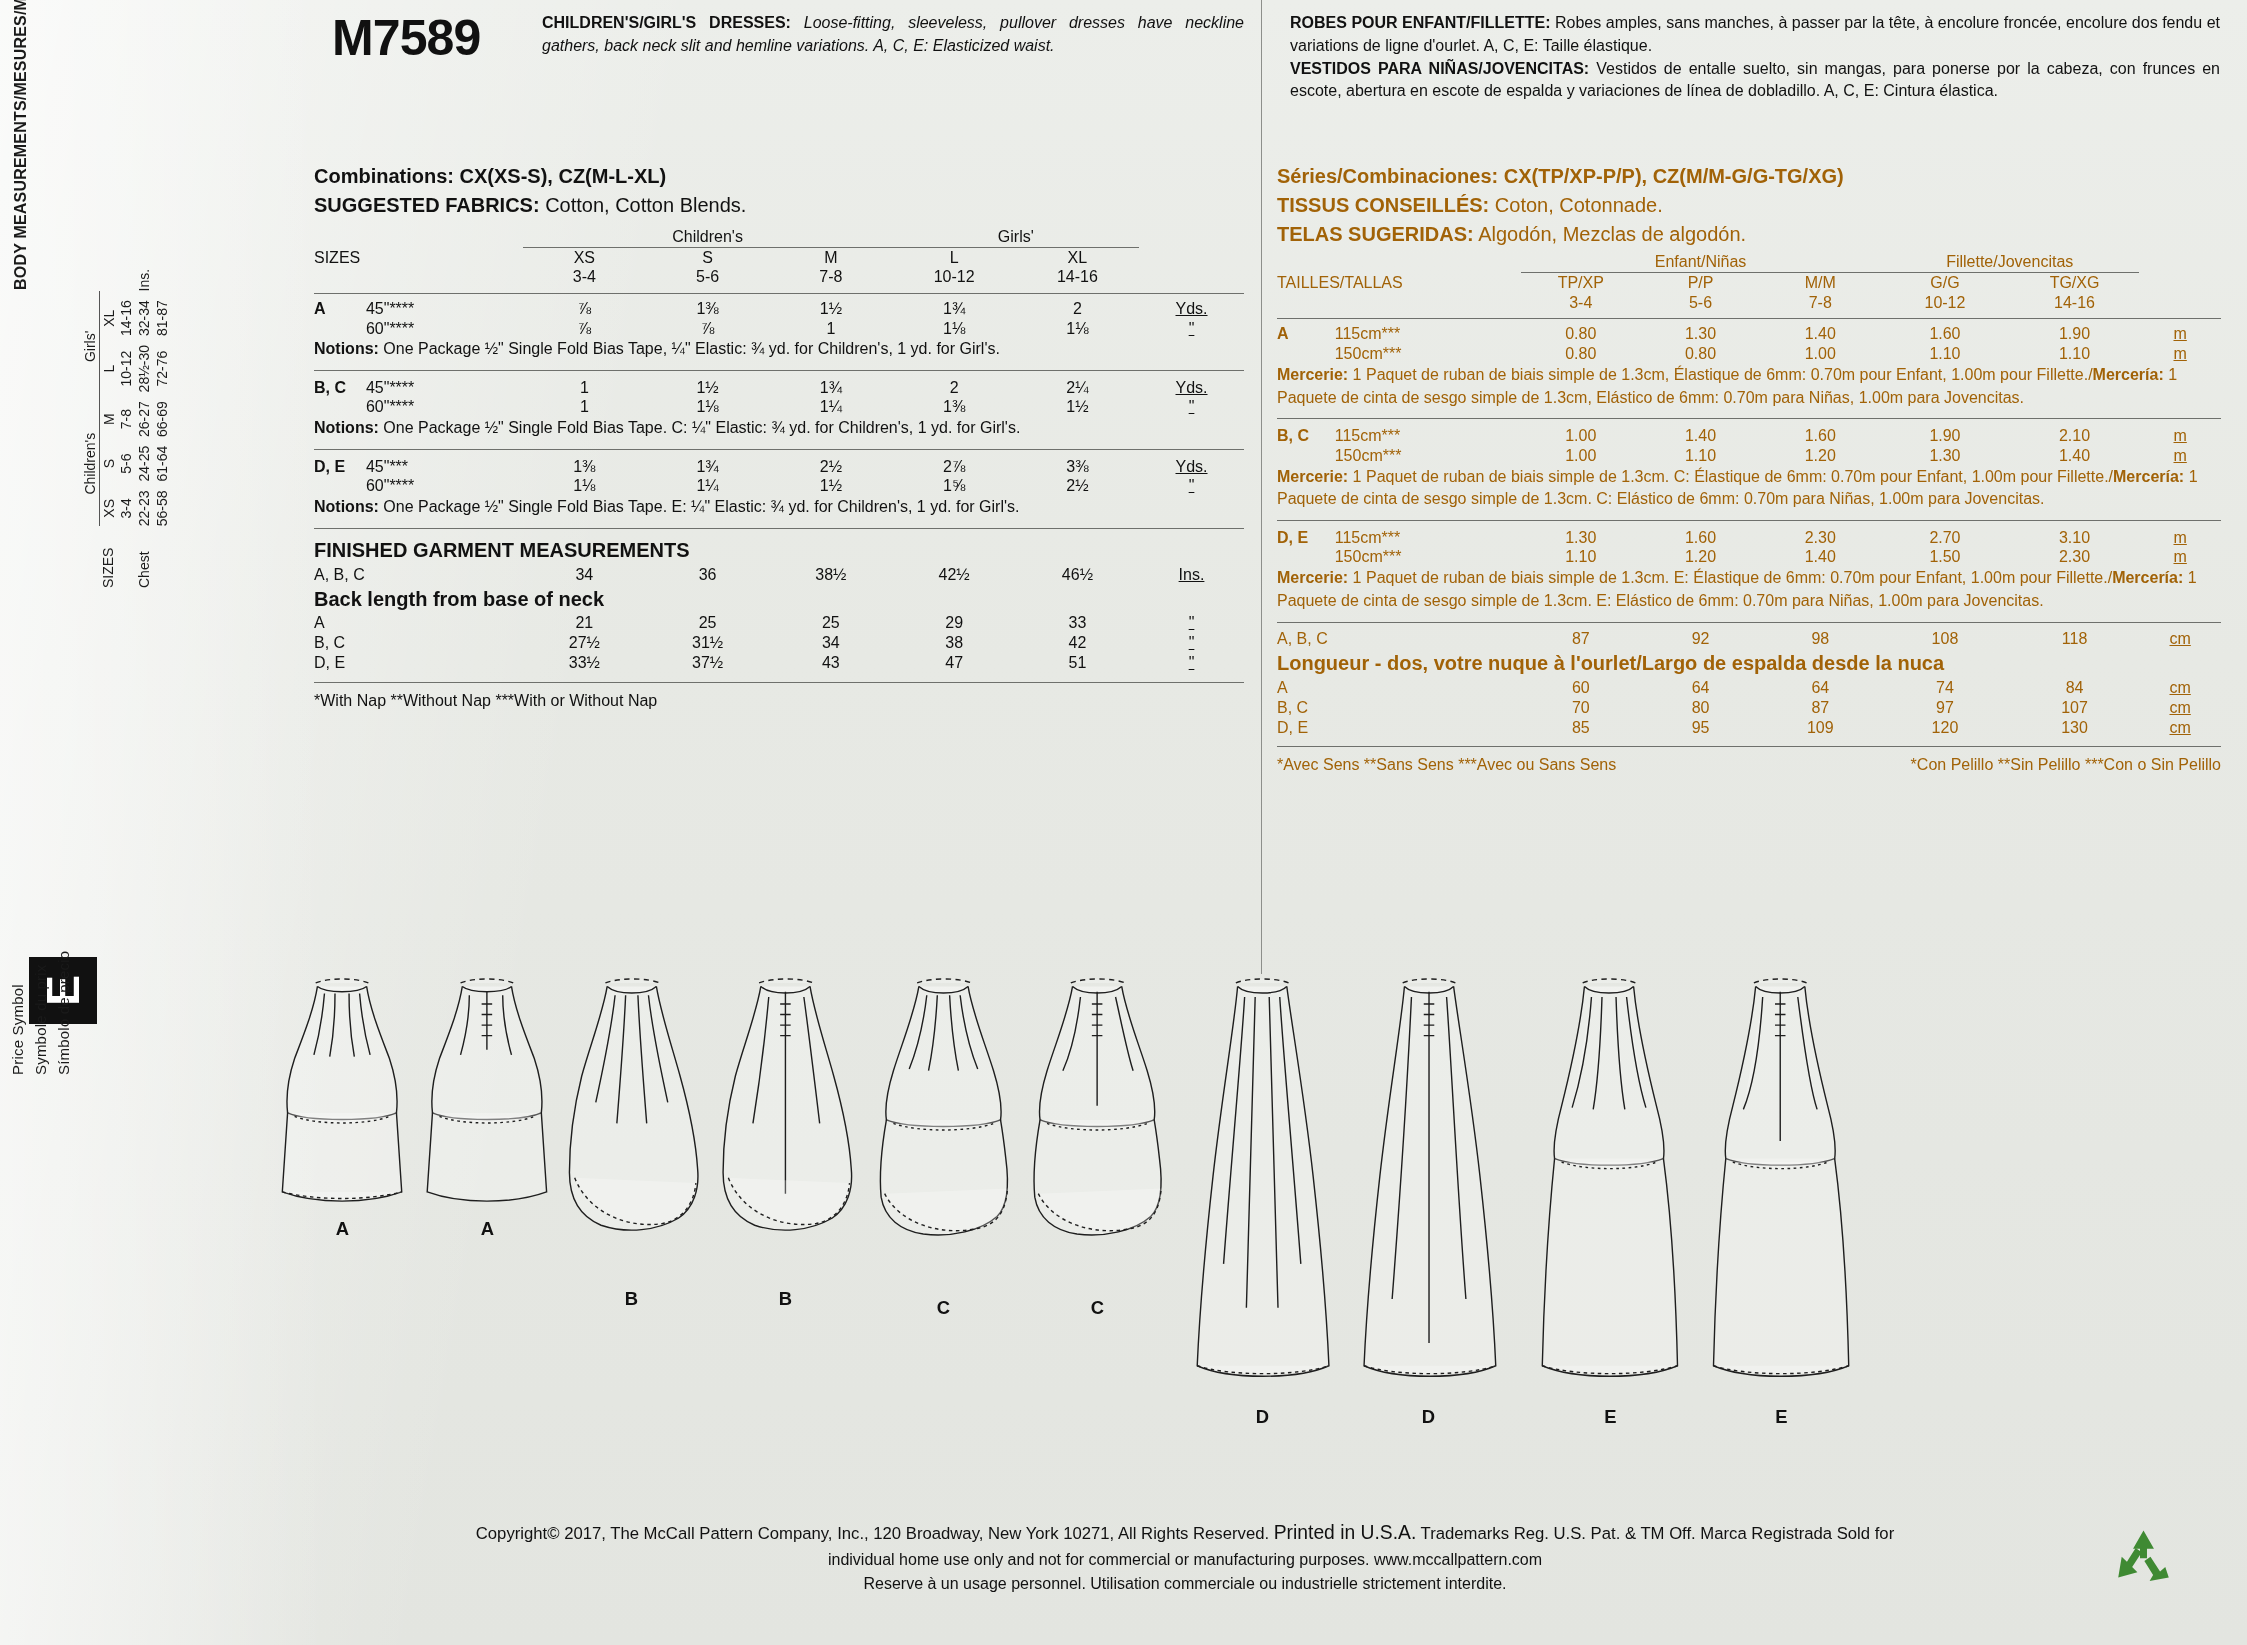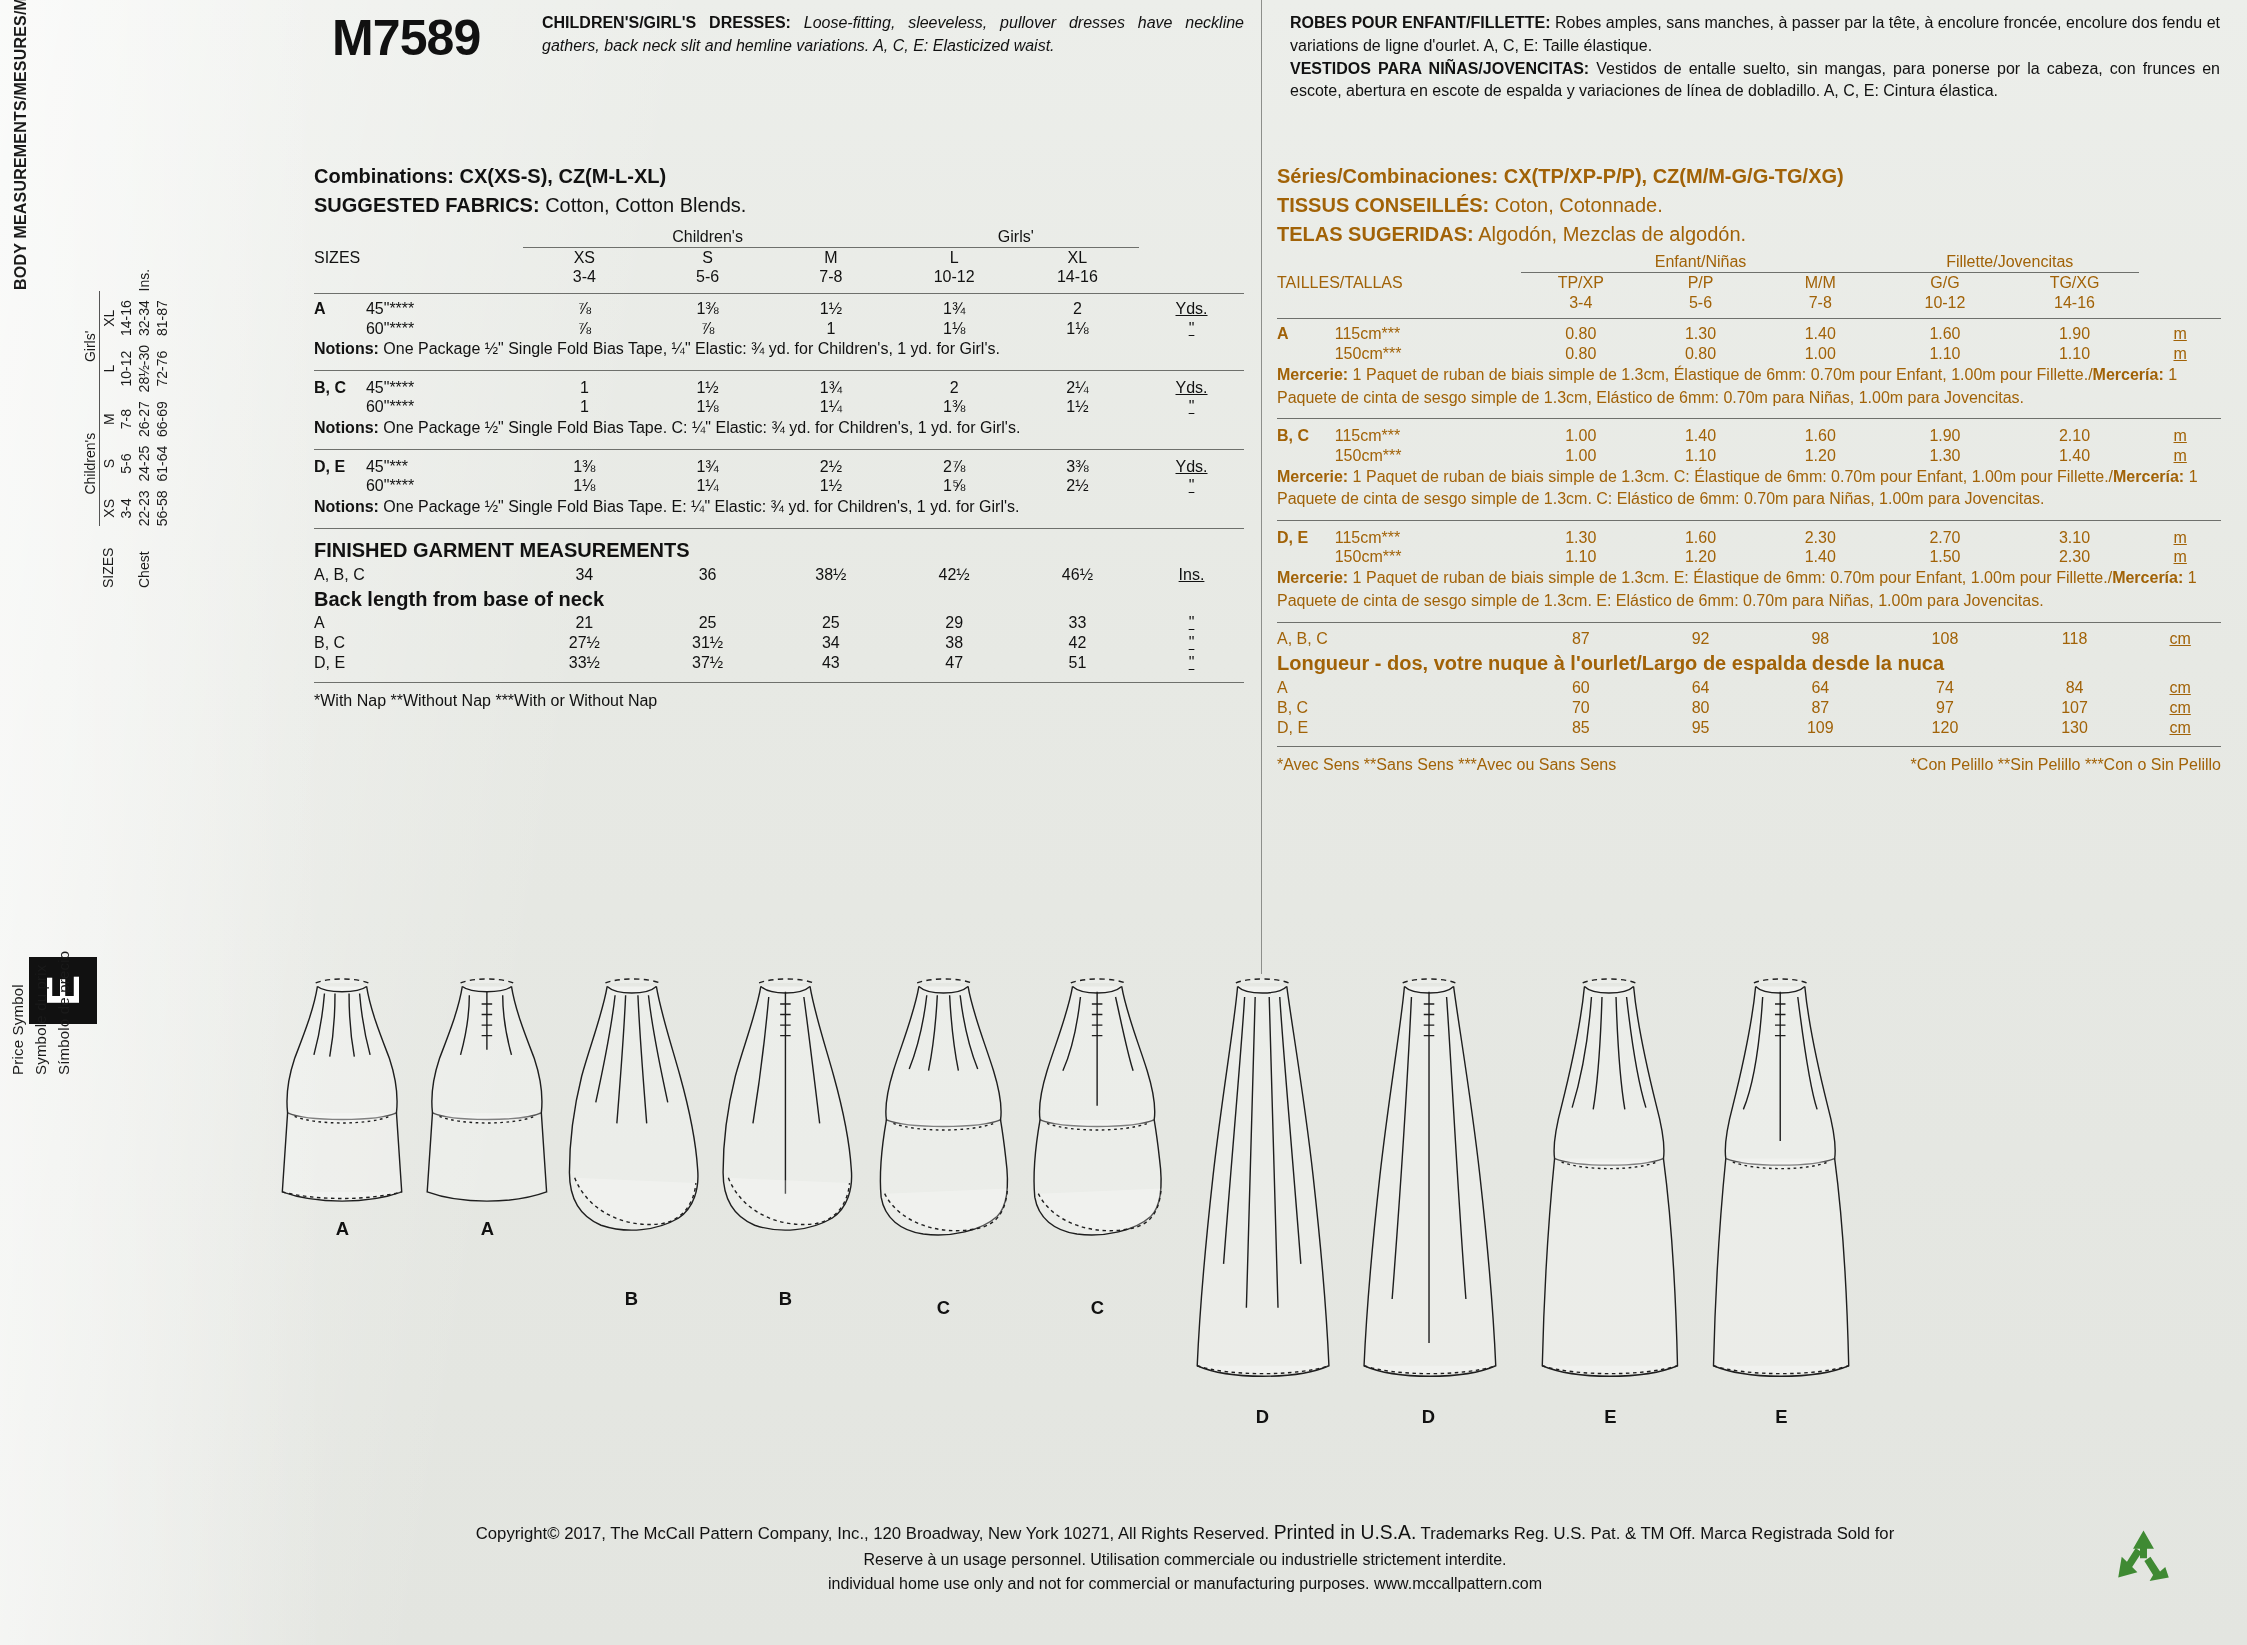--- a/index.html
+++ b/index.html
@@ -794,22 +794,22 @@
       <div class="figlabel" style="left:1321px;top:432px;">E</div>
       <div class="figlabel" style="left:1492px;top:432px;">E</div>
     </div>
 
     <div class="footer">
       <div>
         <span>Copyright© 2017, The McCall Pattern Company, Inc., 120 Broadway, New York 10271, All Rights Reserved.</span>
         <span style="font-size:19.3px;">Printed in U.S.A.</span>
         <span>Trademarks Reg. U.S. Pat. &amp; TM Off. Marca Registrada  Sold for</span>
       </div>
+      <div class="foot2">individual home use only and not for commercial or manufacturing purposes. www.mccallpattern.com</div>
       <div class="foot2">Reserve à un usage personnel. Utilisation commerciale ou industrielle strictement interdite.</div>
-      <div class="foot2">individual home use only and not for commercial or manufacturing purposes. www.mccallpattern.com</div>
     </div>
 
     <div class="recycle">
       <svg width="65" height="61" viewBox="0 0 74 70" fill="#3f8a33">
         <path d="M37 4 L49 25 L41 25 L41 36 L33 36 L33 25 L25 25 Z"></path>
         <path d="M8 58 L12 34 L18 40 L28 24 L35 29 L24 46 L30 52 Z"></path>
         <path d="M66 58 L44 62 L48 55 L38 39 L45 34 L56 51 L62 46 Z"></path>
       </svg>
     </div>
 

